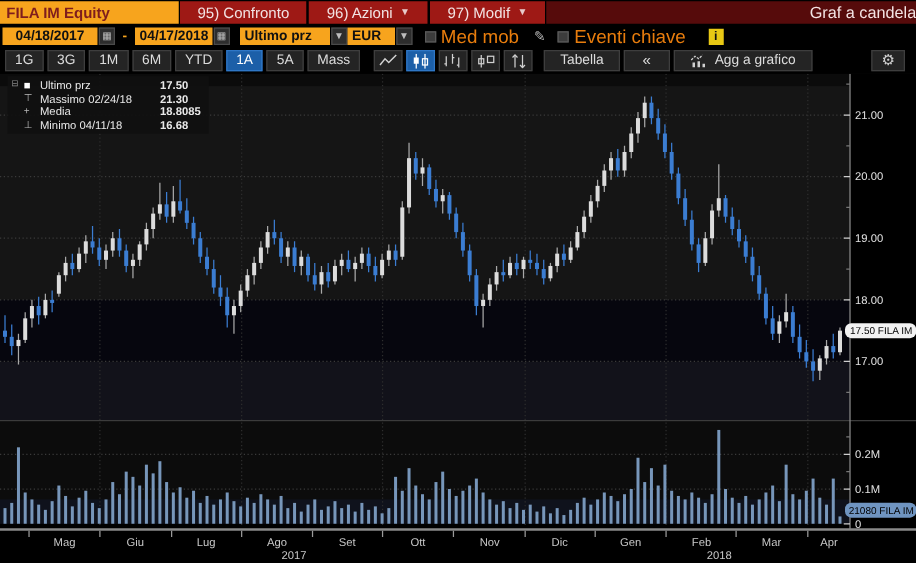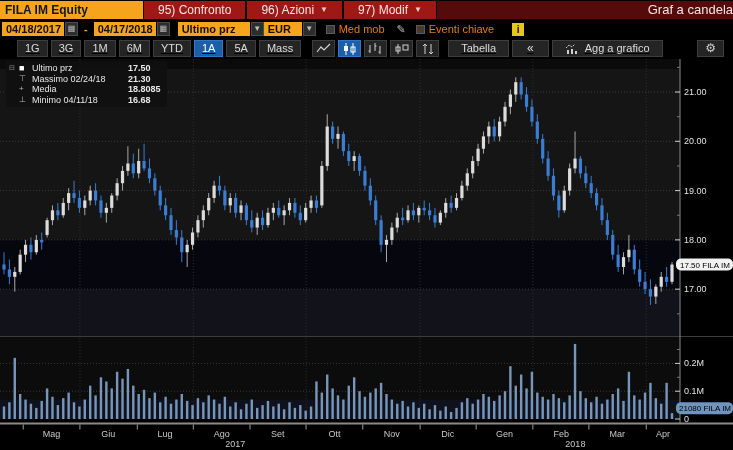--- a/index.html
+++ b/index.html
@@ -1,41 +1,41 @@
 <!DOCTYPE html>
 <html><head>
 <meta charset="utf-8">
 <style>
   html,body{margin:0;padding:0;background:#000;}
   #app{position:relative;width:733px;height:450px;background:#000;overflow:hidden;
        font-family:"Liberation Sans",sans-serif;-webkit-font-smoothing:antialiased;}
   
   #row1{position:absolute;left:0;top:0;width:733px;height:20px;display:flex;background:#000;}
-  #ticker{width:143px;height:18px;margin-top:1px;background:#f7a41d;color:#0f172a;font-size:12px;
+  #ticker{width:143px;height:18px;margin-top:1px;background:#f7a41d;color:#7f1d1d;font-size:12px;
           font-weight:bold;line-height:18px;padding-left:5px;box-sizing:border-box;white-space:nowrap;}
   .menu-btn{height:18px;margin:1px 1px 0 1px;background:#9e1915;color:#f2e3e3;font-size:12px;
             line-height:18px;padding:0 14px;white-space:nowrap;display:flex;align-items:center;gap:6px;}
   .menu-btn .dd{font-size:8px;color:#e8caca;}
   #title-panel{flex:1;height:18px;margin-top:1px;background:#560b0b;color:#f4e4e4;font-size:13px;
                line-height:18px;text-align:right;padding-right:0;}
   
   #row2{position:absolute;left:0;top:20px;width:733px;height:18px;display:flex;align-items:center;background:#000;}
   .ofield{background:#f7a41d;color:#111;font-size:11px;font-weight:bold;height:14px;line-height:14px;
           padding:0 4px;box-sizing:border-box;white-space:nowrap;}
   .sq-btn{width:13px;height:14px;background:#2d2d2d;border:1px solid #4a4a4a;box-sizing:border-box;
           color:#bdbdbd;font-size:8px;line-height:12px;text-align:center;margin-left:1px;}
   .dash{color:#f7a41d;font-weight:bold;font-size:11px;margin:0 6px;}
   .chk{width:9px;height:9px;background:#3c3c3c;border:1px solid #5a5a5a;box-sizing:border-box;margin:0 4px 0 10px;}
-  .olabel{color:#e87d0d;font-size:11px;white-space:nowrap;}
+  .olabel{color:#e87d0d;font-size:15px;white-space:nowrap;}
   .pencil{color:#b5b5b5;font-size:11px;margin-left:12px;}
   .ibadge{width:12px;height:13px;background:#e8c814;color:#111;font-weight:bold;font-size:10px;
           text-align:center;line-height:13px;margin-left:18px;}
   
   #row3{position:absolute;left:0;top:38px;width:733px;height:21px;display:flex;align-items:center;
-        background:#000;padding-left:17px;box-sizing:border-box;text-decoration:underline;}
+        background:#000;padding-left:4px;box-sizing:border-box;}
   .tb{height:17px;background:#242424;border:1px solid #3e3e3e;box-sizing:border-box;color:#dcdcdc;
       font-size:11px;line-height:15px;padding:0 7px;margin-right:3px;white-space:nowrap;
       display:flex;align-items:center;gap:4px;}
   .tb.sel{background:#1c5fa8;border-color:#2f77c6;color:#fff;}
   .tb .dd{font-size:7px;color:#bbb;}
   .icon-btn{width:23px;padding:0 2px;justify-content:center;}
   .tb svg{display:block;}
   #gear-btn{position:absolute;right:6px;top:2px;}
   .gear{color:#cfcfcf;font-size:12px;}
   
@@ -72,21 +72,21 @@
         </div>
         <div class="menu-btn">
           <span>97) Modif</span>
           <span class="dd">▼</span>
         </div>
       </div>
     <div id="title-panel">Graf a candela</div>
   </div>
 
   <div id="row2">
-    <div class="ofield" style="margin-left:2px;width:62px;text-align:center;">04/18/2017</div>
+    <div class="ofield" style="margin-left:2px;width:76px;text-align:center;">04/18/2017</div>
     <div class="sq-btn">▦</div>
     <span class="dash">-</span>
     <div class="ofield" style="width:62px;text-align:right;">04/17/2018</div>
     <div class="sq-btn">▦</div>
     <div class="ofield" style="margin-left:8px;width:72px;">Ultimo prz</div>
     <div class="sq-btn">▼</div>
     <div class="ofield" style="width:38px;">EUR</div>
     <div class="sq-btn">▼</div>
     <div class="chk"></div>
     <span class="olabel">Med mob</span>

